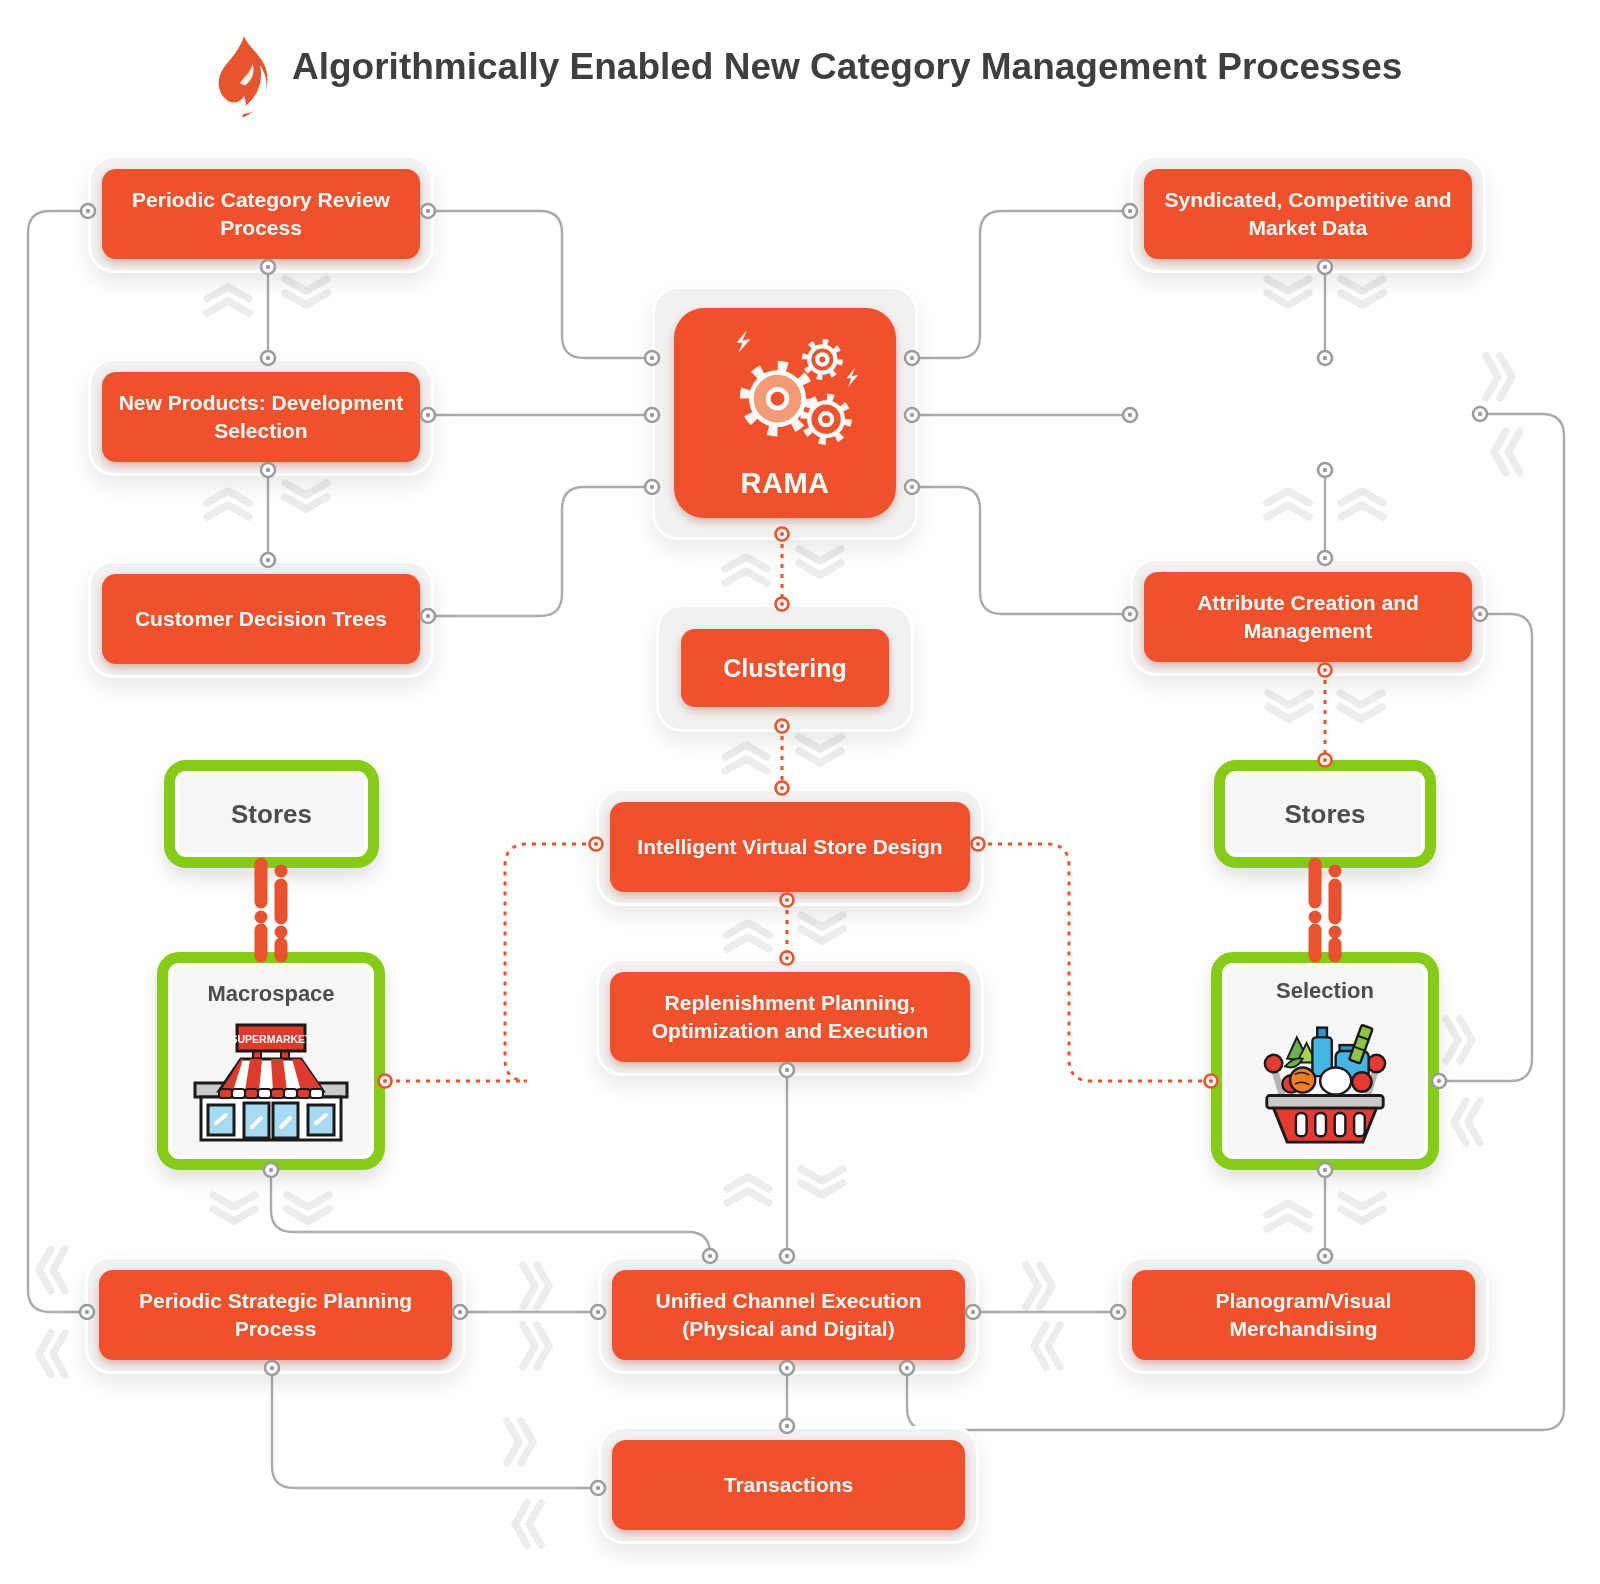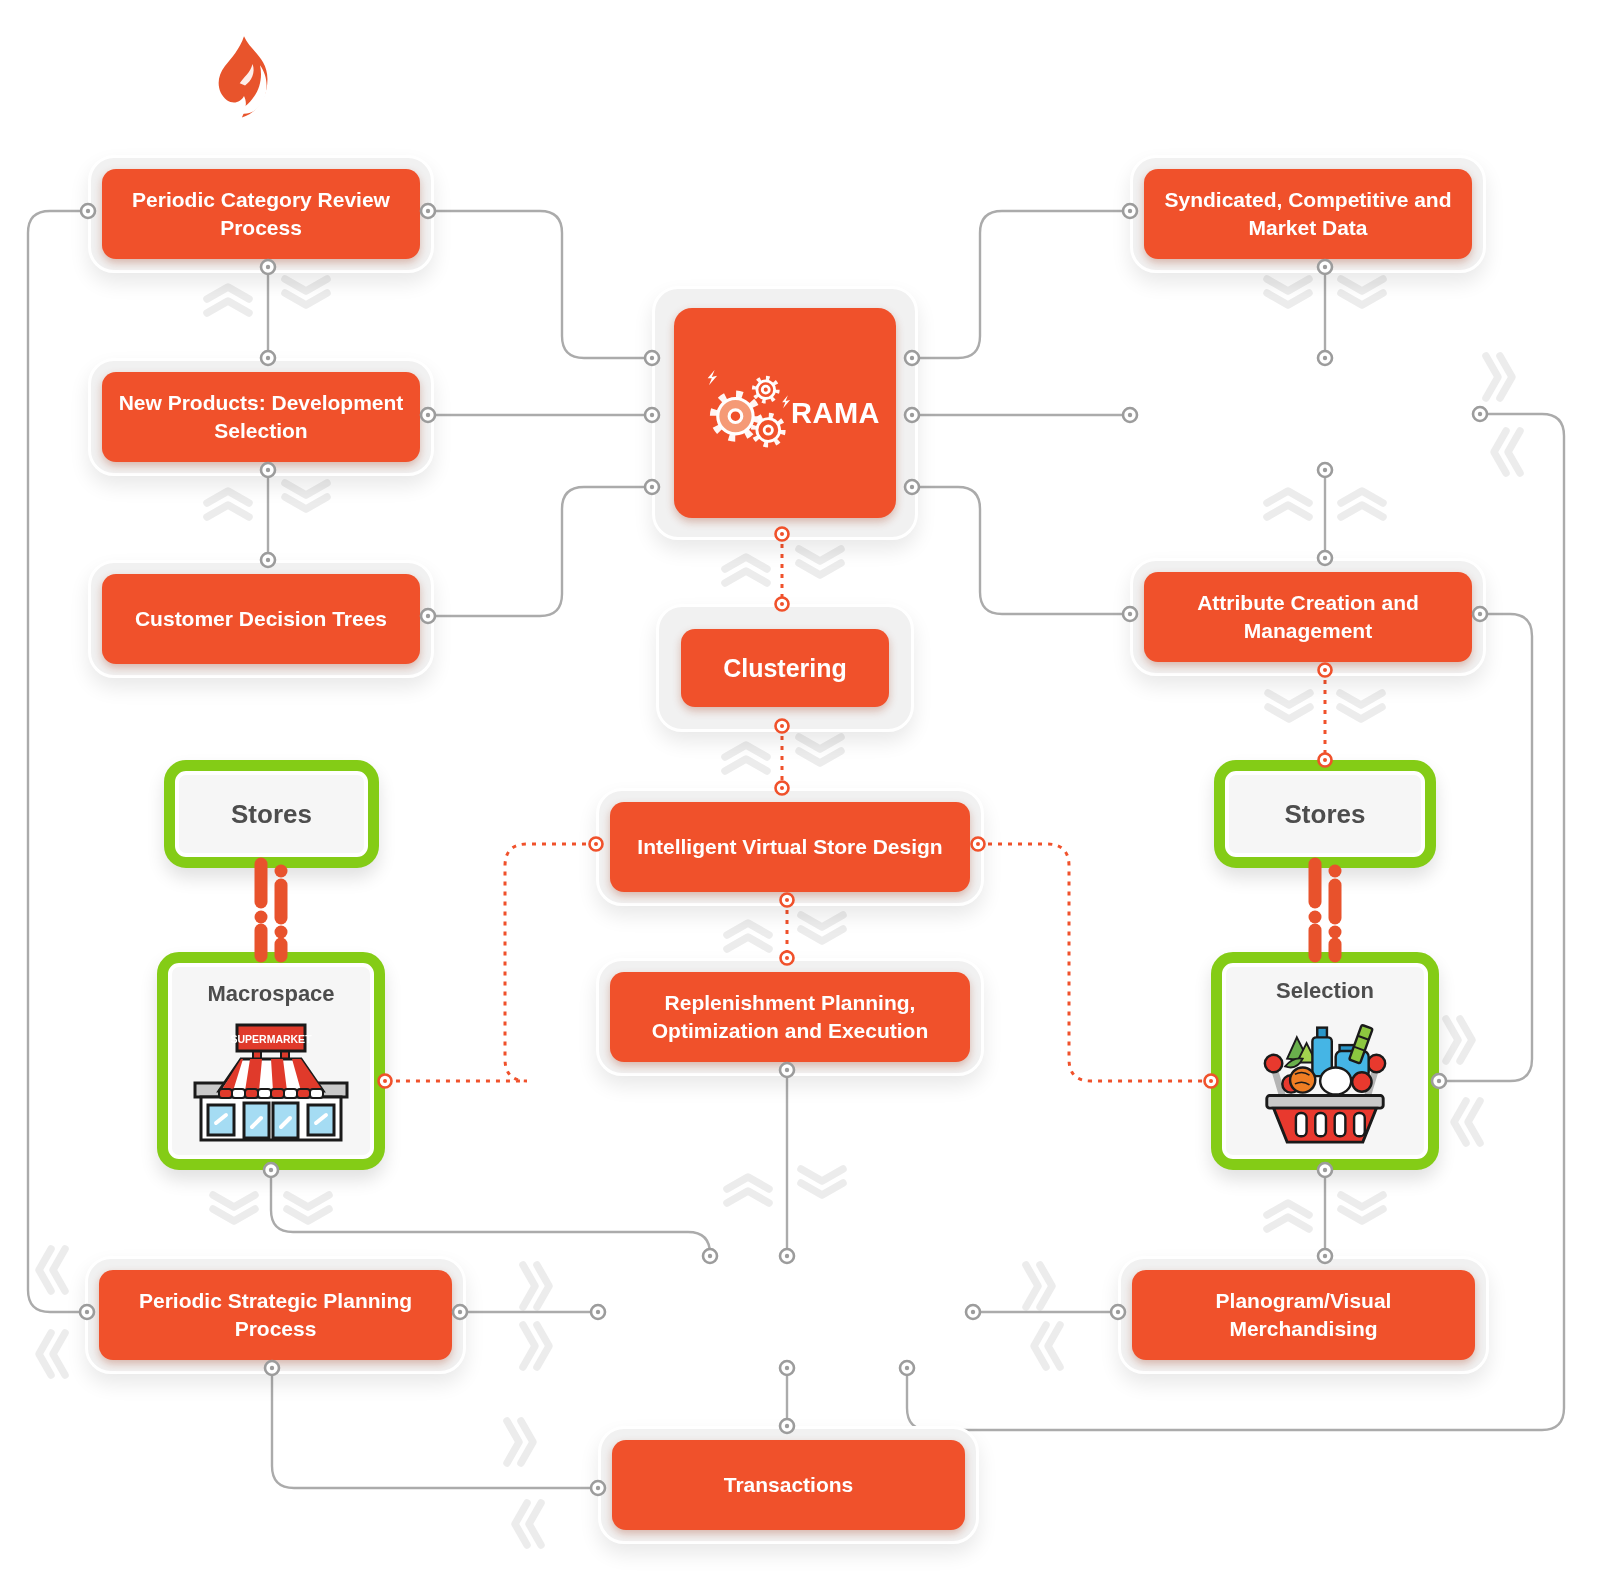--- a/index.html
+++ b/index.html
@@ -7,22 +7,22 @@
           font-family:"Liberation Sans","DejaVu Sans",sans-serif;}
   svg.layer{position:absolute;left:0;top:0;pointer-events:none;}
   #lines{z-index:1;}
   #dots{z-index:3;}
   .card{position:absolute;background:#f1f1f1;border:3px solid #ffffff;border-radius:26px;
         box-shadow:0 10px 20px rgba(0,0,0,.09);z-index:2;}
   .obox{position:absolute;left:11px;right:11px;top:11px;bottom:11px;background:#f0512b;
         border-radius:14px;display:flex;align-items:center;justify-content:center;text-align:center;
         color:#ffffff;font-weight:700;font-size:21px;line-height:1.32;padding:0 16px;
         box-shadow:0 4px 9px rgba(160,50,15,.30);box-sizing:border-box;}
-  .card.hub .obox{left:19px;right:19px;top:19px;bottom:19px;border-radius:18px;
-        flex-direction:row;font-size:29px;letter-spacing:.5px;}
+  .card.hub .obox{left:19px;right:19px;top:19px;bottom:19px;border-radius:30px;
+        flex-direction:column;font-size:29px;letter-spacing:.5px;}
   .card.pill .obox{font-size:25px;}
   .frame{position:absolute;background:#f6f6f6;border:11px solid #84cc16;border-radius:22px;
         box-shadow:0 10px 18px rgba(0,0,0,.12), inset 0 0 0 4px #ffffff;display:flex;
         flex-direction:column;align-items:center;justify-content:center;color:#4d4d4d;
         font-weight:700;z-index:2;box-sizing:border-box;text-align:center;}
   .frame.stores{font-size:26px;}
   .frame .flabel{font-size:22px;margin:2px 0 12px 0;}
   #title-wrap{position:absolute;left:0;top:22px;width:1600px;height:90px;z-index:2;}
   #title-text{position:absolute;left:292px;top:24px;width:1130px;font-size:37px;font-weight:700;
         color:#3f3f3f;}
@@ -110,20 +110,21 @@
       <path d="M1325,670 V760"></path>
     </g>
   </svg>
 
   <div id="title-wrap">
     <svg id="logo" width="64" height="86" viewBox="0 0 60 80">
       <path fill="#e8542c" d="M30 0 C36 14 52 20 52 40 C52 58 42 72 28 76 C32 68 33 62 30 56 C27 62 20 64 14 60 C4 52 4 38 12 28 C18 21 26 12 30 0 Z"></path>
       <path fill="#ffffff" d="M22 71 C40 63 49 45 45 27 C54 39 53 57 43 67 C37 73 29 74 22 71 Z"></path>
       <path fill="#ffffff" d="M26 44 C30 38 36 34 38 26 C41 34 37 42 31 46 Z" opacity="0.9"></path>
     </svg>
+    <div id="title-text">Algorithmically Enabled New Category Management Processes</div>
   </div>
 
   <div class="card" style="left:88px;top:155px;width:340px;height:112px;">
     <div class="obox">Periodic Category Review Process</div>
   </div>
   <div class="card" style="left:88px;top:358px;width:340px;height:112px;">
     <div class="obox">New Products: Development Selection</div>
   </div>
   <div class="card" style="left:88px;top:560px;width:340px;height:112px;text-decoration:underline;">
     <div class="obox">Customer Decision Trees</div>
@@ -250,20 +251,23 @@
         <rect x="45" y="100" width="11" height="24" rx="5"></rect>
         <rect x="65" y="100" width="11" height="24" rx="5"></rect>
         <rect x="85" y="100" width="11" height="24" rx="5"></rect>
         <rect x="105" y="100" width="11" height="24" rx="5"></rect>
       </g>
     </svg>
   </div>
 
   <div class="card" style="left:85px;top:1256px;width:375px;height:112px;">
     <div class="obox">Periodic Strategic Planning Process</div>
+  </div>
+  <div class="card" style="left:598px;top:1256px;width:375px;height:112px;">
+    <div class="obox">Unified Channel Execution (Physical and Digital)</div>
   </div>
   <div class="card" style="left:1118px;top:1256px;width:365px;height:112px;">
     <div class="obox">Planogram/Visual Merchandising</div>
   </div>
   <div class="card" style="left:598px;top:1426px;width:375px;height:112px;">
     <div class="obox">Transactions</div>
   </div>
 
   <svg id="dots" class="layer" width="1600" height="1584" viewBox="0 0 1600 1584">
     <defs>

